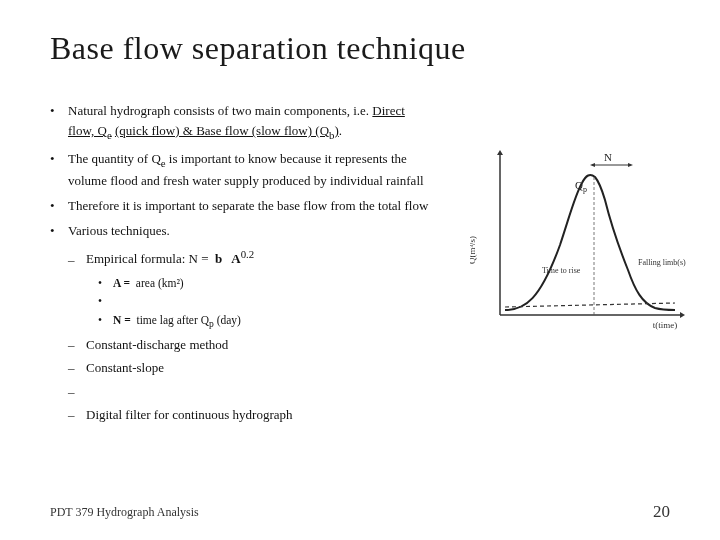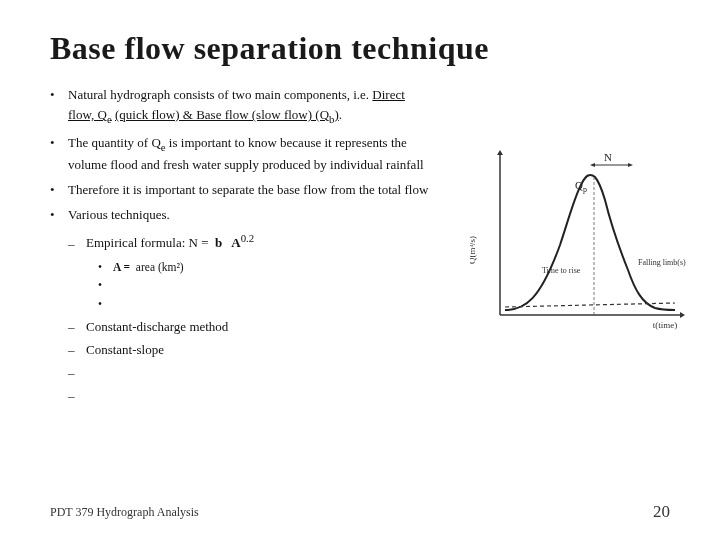--- a/index.html
+++ b/index.html
@@ -12,23 +12,23 @@
       position: relative;
     }
     .slide {
       width: 720px;
       height: 540px;
       padding: 30px 50px 20px 50px;
       position: relative;
     }
     .title {
       font-size: 32px;
-      font-weight: bold;
+      font-weight: normal;
       color: #1a1a1a;
-      margin-bottom: 18px;
+      margin-bottom: 34px;
       letter-spacing: 0.5px;
     }
     .bullets {
       font-size: 13px;
       color: #111;
       line-height: 1.55;
       width: 380px;
     }
     .bullet-item {
       display: flex;
@@ -164,36 +164,38 @@
       <div class="small-bullets">
         <div class="small-bullet-item">
           <span class="small-dot">•</span>
           <span><span class="bold">A =</span> &nbsp;area (km²)</span>
         </div>
         <div class="small-bullet-item">
           <span class="small-dot">•</span>
         </div>
         <div class="small-bullet-item">
           <span class="small-dot">•</span>
+          <span><span class="bold">N =</span> &nbsp;time lag after Q<sub>p</sub> (day)</span>
         </div>
       </div>
 
       <div class="sub-item">
         <span class="sub-dash">–</span>
         <span>Constant-discharge method</span>
       </div>
       <div class="sub-item">
         <span class="sub-dash">–</span>
         <span>Constant-slope</span>
       </div>
       <div class="sub-item">
         <span class="sub-dash">–</span>
       </div>
       <div class="sub-item">
         <span class="sub-dash">–</span>
+        <span>Digital filter for continuous hydrograph</span>
       </div>
     </div>
   </div>
 
   <div class="chart-area">
     <svg class="chart" viewBox="0 0 220 200">
 
       <line x1="30" y1="170" x2="210" y2="170" stroke="#333" stroke-width="1.5"></line>
       <line x1="30" y1="170" x2="30" y2="10" stroke="#333" stroke-width="1.5"></line>
 

